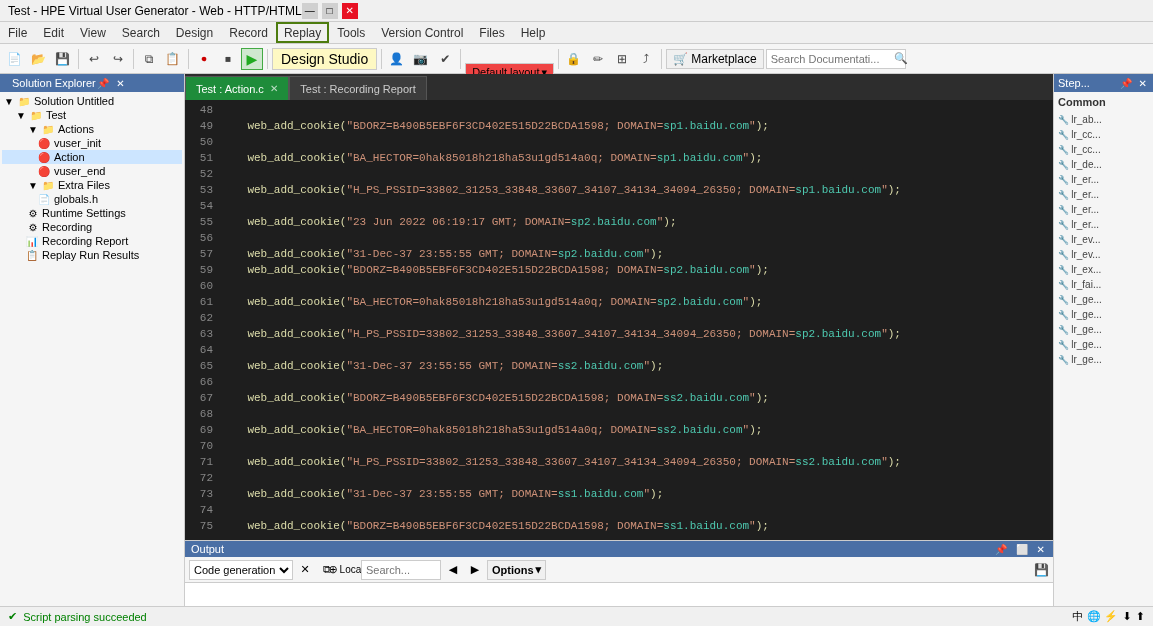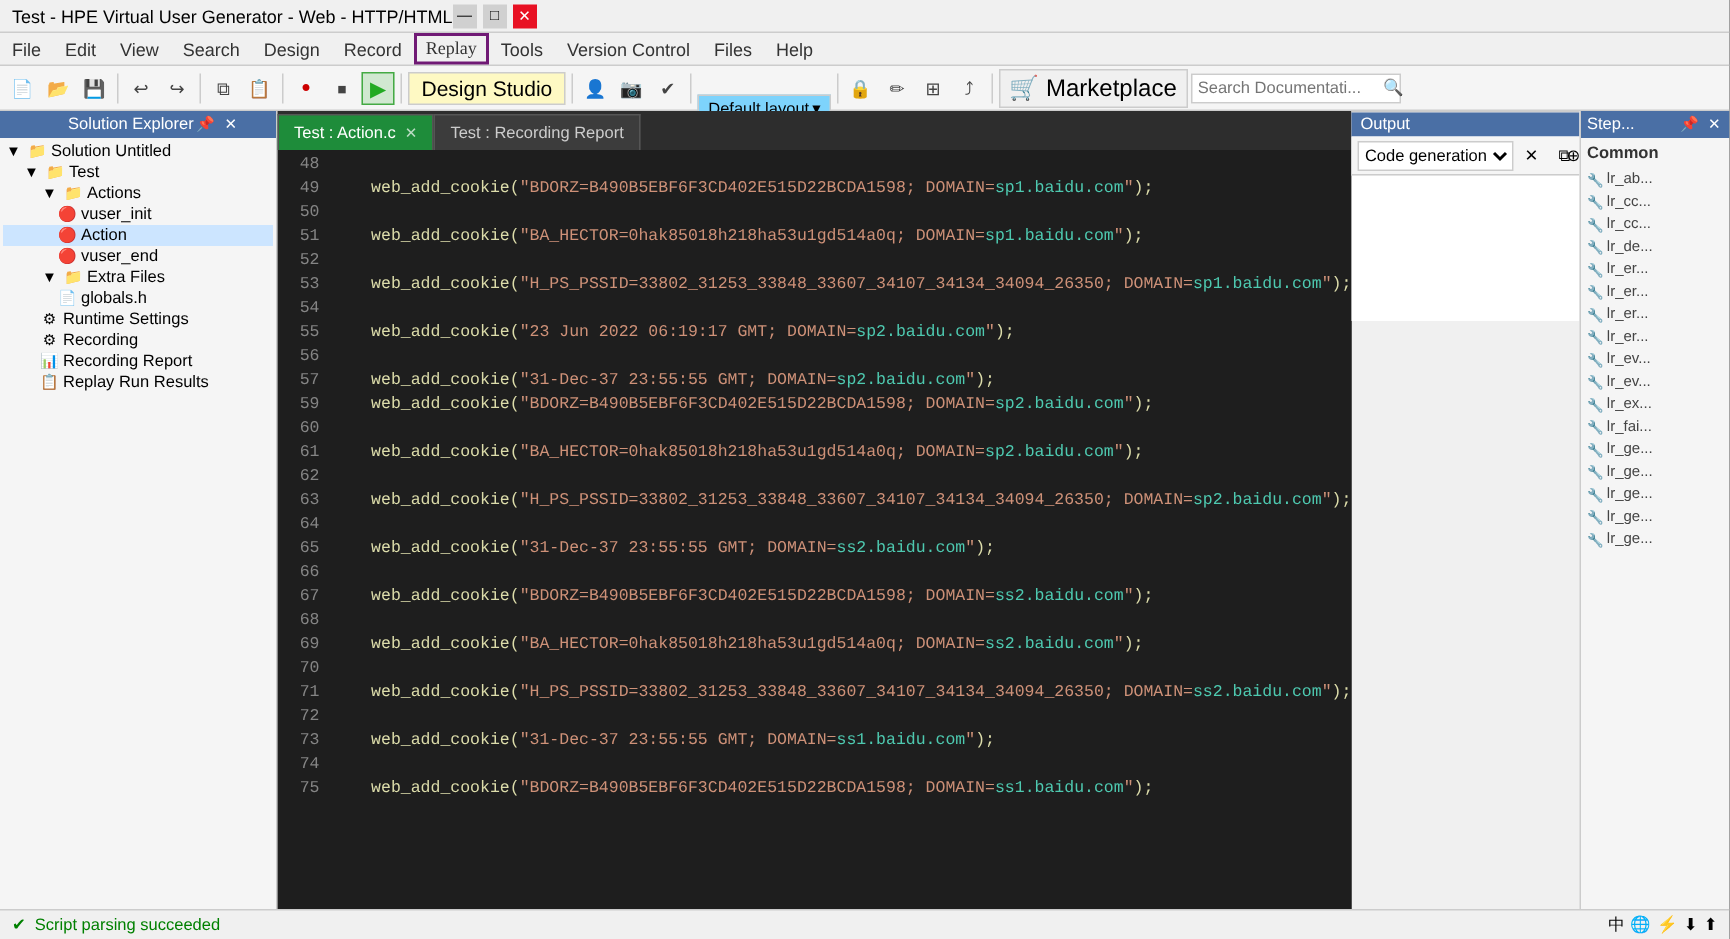--- a/index.html
+++ b/index.html
@@ -7,40 +7,40 @@
     
     
     #title-bar { background: #f0f0f0; height: 22px; display: flex; align-items: center; justify-content: flex-start; padding: 0 8px; border-bottom: 1px solid #ccc; }
     #window-controls { display: flex; gap: 4px; }
     .win-btn { width: 16px; height: 16px; font-size: 10px; display: flex; align-items: center; justify-content: center; cursor: pointer; background: #d0d0d0; border: none; }
     .win-btn-close { background: #e81123; color: white; }
     
     
     #menu-bar { background: #f0f0f0; height: 22px; display: flex; align-items: center; border-bottom: 1px solid #ccc; }
     .menu-item { padding: 2px 8px; font-size: 12px; color: #333; cursor: pointer; height: 100%; display: flex; align-items: center; }
-    #replay-menu { border: 2px solid #701a75; padding: 1px 6px; font-family: Liberation Serif, serif; }
+    #replay-menu { border: 2px solid #4d7c0f; padding: 1px 6px; }
     
     
     #toolbar { background: #f5f5f5; height: 30px; display: flex; align-items: center; padding: 0 4px; border-bottom: 1px solid #ccc; gap: 2px; }
     .tb-btn { width: 22px; height: 22px; display: flex; align-items: center; justify-content: center; cursor: pointer; background: transparent; border: 1px solid transparent; font-size: 12px; color: #444; }
     .tb-sep { width: 1px; height: 20px; background: #ccc; margin: 0 2px; }
     .tb-play { background: #d0e8d0; border: 1px solid #4a4; color: #2a2; font-size: 14px; }
     .tb-record-circle { color: #c00; font-size: 10px; }
     .tb-design-studio { background: #fef9c3; border: 1px solid #ccc; padding: 2px 8px; font-size: 14px; cursor: pointer; }
-    .tb-default-layout { background: #7dd3fc; border: 1px solid #ccc; padding: 2px 6px; font-size: 11px; cursor: pointer; display: flex; align-items: center; gap: 2px; margin-top: 28px; }
-    .tb-marketplace { background: #f0f0f0; border: 1px solid #ccc; padding: 2px 6px; font-size: 16px; cursor: pointer; }
+    .tb-default-layout { background: #ef4444; border: 1px solid #ccc; padding: 2px 6px; font-size: 11px; cursor: pointer; display: flex; gap: 2px; margin-top: 28px; }
+    .tb-marketplace { background: #f0f0f0; border: 1px solid #ccc; padding: 2px 6px; font-size: 12px; cursor: pointer; }
     .tb-search-doc { background: white; border: 1px solid #ccc; width: 140px; height: 20px; padding: 0 4px; font-size: 11px; display: flex; align-items: center; gap: 14px; }
     .tb-search-input { border: none; outline: none; width: 110px; font-size: 11px; }
     
     
     #main { display: flex; height: calc(626px - 22px - 22px - 30px - 20px); }
     
     
     #solution-explorer { width: 185px; background: #f5f5f5; border-right: 1px solid #ccc; display: flex; flex-direction: column; }
-    #se-header { background: #4a6fa5; color: white; font-size: 11px; padding: 3px 24px; display: flex; align-items: center; justify-content: flex-end; }
+    #se-header { background: #4a6fa5; color: white; font-size: 11px; padding: 3px 12px; display: flex; align-items: center; justify-content: flex-start; }
     #se-header-btns { display: flex; gap: 2px; }
     .se-header-btn { background: transparent; border: none; color: white; font-size: 10px; cursor: pointer; padding: 0 2px; }
     #se-content { flex: 1; overflow-y: auto; padding: 2px; font-size: 11px; }
     .tree-item { display: flex; align-items: center; padding: 1px 0; cursor: pointer; }
     .tree-icon { width: 14px; font-size: 10px; display: flex; align-items: center; justify-content: center; margin-right: 2px; }
     .tree-indent { display: inline-block; }
     .folder-icon { color: #d4a017; }
     .file-icon { color: #666; }
     .action-icon { color: #c0392b; }
     .tree-label { font-size: 11px; }
@@ -82,21 +82,21 @@
     #status-left { display: flex; align-items: center; gap: 6px; }
     #status-right { display: flex; align-items: center; gap: 4px; }
     .status-green { color: green; }
     
     
     ::-webkit-scrollbar { width: 8px; height: 8px; }
     ::-webkit-scrollbar-track { background: #f0f0f0; }
     ::-webkit-scrollbar-thumb { background: #bbb; border-radius: 2px; }
     
     
-    #center-column { flex: 1; display: flex; flex-direction: row; overflow: hidden; }
+    #center-column { flex: 1; display: flex; flex-direction: column; overflow: hidden; }
   </style>
 </head>
 <body>
 
 <div id="title-bar">
   <span>Test - HPE Virtual User Generator - Web - HTTP/HTML</span>
   <div id="window-controls">
     <button class="win-btn">—</button>
     <button class="win-btn">□</button>
     <button class="win-btn win-btn-close">✕</button>

